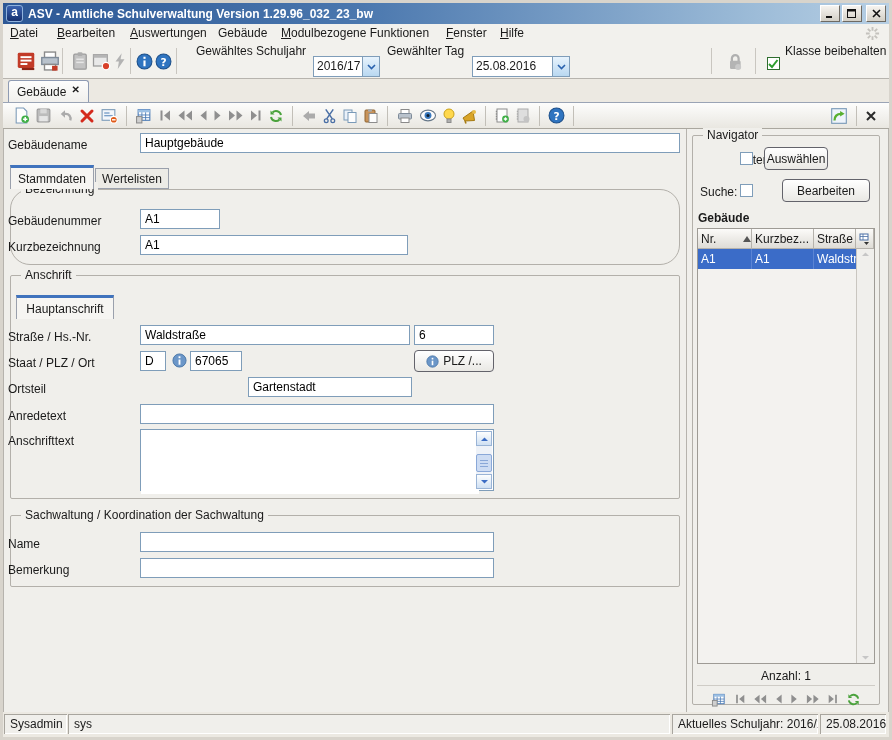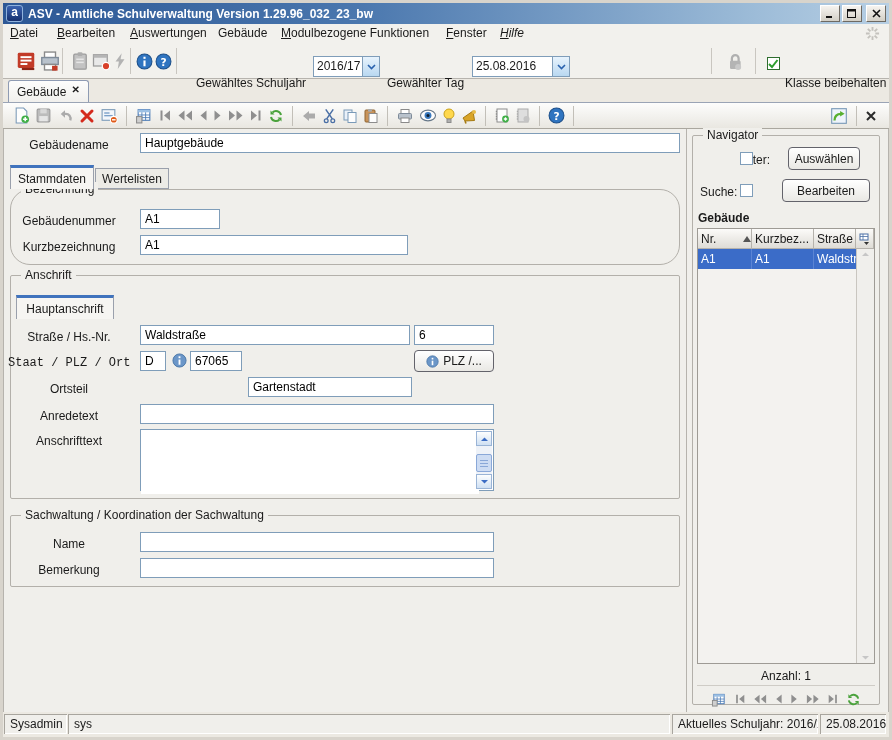--- a/index.html
+++ b/index.html
@@ -21,21 +21,21 @@
     border:1px solid;border-color:#fff #6e6a63 #6e6a63 #fff;display:flex;align-items:center;
     justify-content:center;font-size:9px;font-weight:bold;color:#111;}
   
   .menubar{position:absolute;left:0;top:21px;width:886px;height:20px;background:#f2f1ed;}
   .menuitem{position:absolute;top:2px;white-space:nowrap;}
   .menuitem .mn{text-decoration:underline;}
   
   .toolbar1{position:absolute;left:0;top:41px;width:886px;height:34px;background:#f2f1ed;
     border-bottom:1px solid #b7b4ae;}
   .toolbar1 .sep{position:absolute;top:4px;height:26px;width:1px;background:#c9c6c0;}
-  .tblabel{position:absolute;top:32px;white-space:nowrap;}
+  .tblabel{position:absolute;top:0;white-space:nowrap;}
   .combo{position:absolute;height:21px;background:#fff;border:1px solid #7f9db9;
     box-sizing:border-box;display:flex;}
   .combo .val{flex:1;padding:2px 3px;font-size:12px;white-space:nowrap;overflow:hidden;}
   .combo .drop{width:16px;background:linear-gradient(#e7f3fd,#b9d8f1);
     border-left:1px solid #7f9db9;display:flex;align-items:center;justify-content:center;}
   .cb{width:13px;height:13px;background:#fff;border:1px solid #7f9db9;box-sizing:border-box;
     display:inline-flex;align-items:center;justify-content:center;}
   
   .tabstrip{position:absolute;left:0;top:75px;width:886px;height:24px;}
   .doctab{position:absolute;left:5px;top:2px;height:22px;padding:0 8px;
@@ -46,21 +46,21 @@
   .toolbar2{position:absolute;left:0;top:99px;width:886px;height:27px;
     background:linear-gradient(#fdfdfc,#e9e7e1);border-top:1px solid #9aa4b5;
     border-bottom:1px solid #aaa79f;display:flex;align-items:center;gap:5px;
     padding:0 10px;box-sizing:border-box;}
   .toolbar2 .sep{width:1px;height:20px;background:#c2bfb8;margin:0 3px;}
   
   .content{position:absolute;left:0;top:126px;width:886px;height:583px;background:#f0efeb;
     border-left:1px solid #b6b3ad;border-right:1px solid #b6b3ad;box-sizing:border-box;}
   .vdiv{position:absolute;left:682px;top:0;width:1px;height:583px;background:#b6b3ad;}
   .formarea{position:absolute;left:4px;top:0;width:678px;height:583px;}
-  .flabel{position:absolute;left:0;width:122px;text-align:center;white-space:nowrap;}
+  .flabel{position:absolute;left:0;width:122px;text-align:left;white-space:nowrap;}
   .field{position:absolute;background:#fff;border:1px solid #7f9db9;box-sizing:border-box;
     font-family:"Liberation Sans",sans-serif;font-size:12px;padding:1px 4px;color:#000;}
   input.field{outline:none;}
   .groupbox{position:absolute;border:1px solid #b3b0aa;border-radius:2px;}
   .glegend{position:absolute;top:-8px;left:10px;background:#f0efeb;padding:0 4px;white-space:nowrap;}
   .subtab{position:absolute;box-sizing:border-box;display:flex;align-items:center;
     justify-content:center;border:1px solid #9aa0ac;background:#ecebe6;padding:0 6px;}
   .subtab.active{background:#f6f5f2;border-bottom:none;border-top:3px solid #4073bd;z-index:2;}
   .xpbtn{position:absolute;box-sizing:border-box;border:1px solid #63636b;border-radius:4px;
     background:linear-gradient(#ffffff,#e9e8e4);display:flex;align-items:center;
@@ -122,21 +122,21 @@
       </div>
   </div>
 
   <div class="menubar">
     <span class="menuitem" style="left:7px;"><span class="mn">D</span><span>atei</span></span>
     <span class="menuitem" style="left:54px;"><span class="mn">B</span><span>earbeiten</span></span>
     <span class="menuitem" style="left:127px;"><span class="mn">A</span><span>uswertungen</span></span>
     <span class="menuitem" style="left:215px;"><span class="mn"></span><span>Gebäude</span></span>
     <span class="menuitem" style="left:278px;"><span class="mn">M</span><span>odulbezogene Funktionen</span></span>
     <span class="menuitem" style="left:443px;"><span class="mn">F</span><span>enster</span></span>
-    <span class="menuitem" style="left:497px;font-style:italic;"><span class="mn">H</span><span>ilfe</span></span>
+    <span class="menuitem" style="left:497px;"><span class="mn">H</span><span>ilfe</span></span>
     <span class="ic abs" style="left:862px;top:2px;">
       <svg width="15" height="15" viewBox="0 0 16 16">
           <g stroke="#c4c2bd" stroke-width="2">
             <path d="M8 1v4M8 11v4M1 8h4M11 8h4M3 3l2.8 2.8M10.2 10.2L13 13M13 3l-2.8 2.8M5.8 10.2L3 13"></path>
           </g>
         </svg>
     </span>
   </div>
 
   <div class="toolbar1">
@@ -438,21 +438,21 @@
         <span class="glegend">Anschrift</span>
       </div>
       <div class="subtab active" style="left:8px;top:166px;width:98px;height:24px;">
           <span>Hauptanschrift</span>
         </div>
 
       <span class="flabel" style="top:201px;">Straße / Hs.-Nr.</span>
       <input class="field" style="left: 132px; top: 196px; width: 270px; height: 20px;" value="Waldstraße">
       <input class="field" style="left: 406px; top: 196px; width: 80px; height: 20px;" value="6">
 
-      <span class="flabel" style="top:227px;font-family:Liberation Mono, monospace;">Staat / PLZ / Ort</span>
+      <span class="flabel" style="top:227px;">Staat / PLZ / Ort</span>
       <input class="field" style="left: 132px; top: 222px; width: 26px; height: 20px;" value="D">
       <span class="ic abs" style="left:164px;top:224px;">
         <svg width="15" height="15" viewBox="0 0 16 16">
             <circle cx="8" cy="8" r="7" fill="#6b96c8" stroke="#4a76a8"></circle>
             <rect x="7" y="3.5" width="2" height="2" fill="#fff"></rect>
             <rect x="7" y="7" width="2" height="5.5" fill="#fff"></rect>
           </svg>
       </span>
       <input class="field" style="left: 182px; top: 222px; width: 52px; height: 20px;" value="67065">
       <div class="xpbtn" style="left:406px;top:221px;width:80px;height:22px;">
@@ -502,21 +502,21 @@
       <span class="flabel" style="top:434px;">Bemerkung</span>
       <input class="field" style="left: 132px; top: 429px; width: 354px; height: 20px;" value="">
     </div>
 
     <div class="navigator">
       <div class="groupbox" style="left:4px;top:6px;width:186px;height:568px;">
         <span class="glegend">Navigator</span>
       </div>
       <span class="abs" style="left:12px;top:24px;margin-left:40px;">Filter:</span>
       <span class="cb abs" style="left:52px;top:23px;"></span>
-      <div class="xpbtn" style="left:100px;top:18px;width:72px;height:23px;">
+      <div class="xpbtn" style="left:76px;top:18px;width:64px;height:23px;">
           <span>Auswählen</span>
         </div>
       <span class="abs" style="left:12px;top:56px;">Suche:</span>
       <span class="cb abs" style="left:52px;top:55px;"></span>
       <div class="xpbtn" style="left:94px;top:50px;width:88px;height:23px;">
           <span>Bearbeiten</span>
         </div>
       <span class="abs" style="left:10px;top:82px;font-weight:bold;">Gebäude</span>
 
       <div class="navtable">

